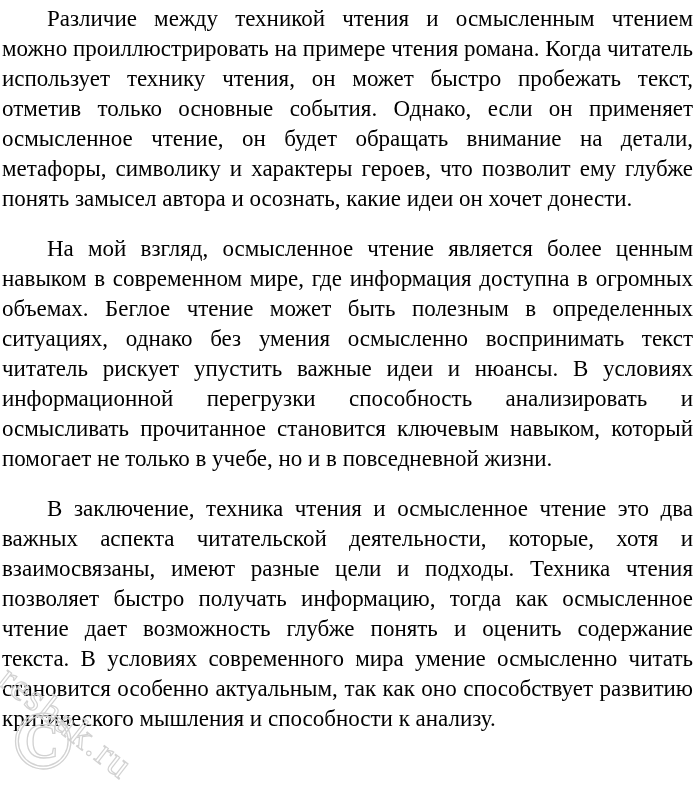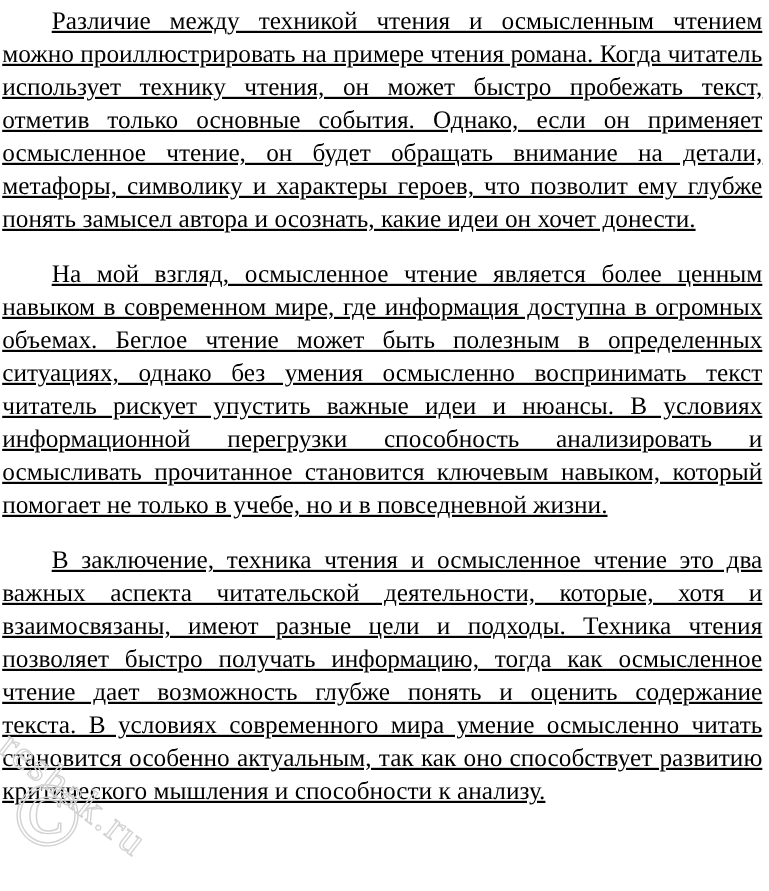--- a/index.html
+++ b/index.html
@@ -22,21 +22,20 @@
     box-sizing: border-box;
     color: #000000;
   }
   .doc-paragraph {
     margin: 0 0 20px 0;
     font-size: 23px;
     line-height: 30px;
     text-align: justify;
     text-indent: 45px;
     color: #000000;
-    text-decoration: underline;
   }
   .watermark {
     position: absolute;
     left: 0;
     top: 640px;
     width: 220px;
     height: 170px;
     pointer-events: none;
     z-index: 2;
   }

